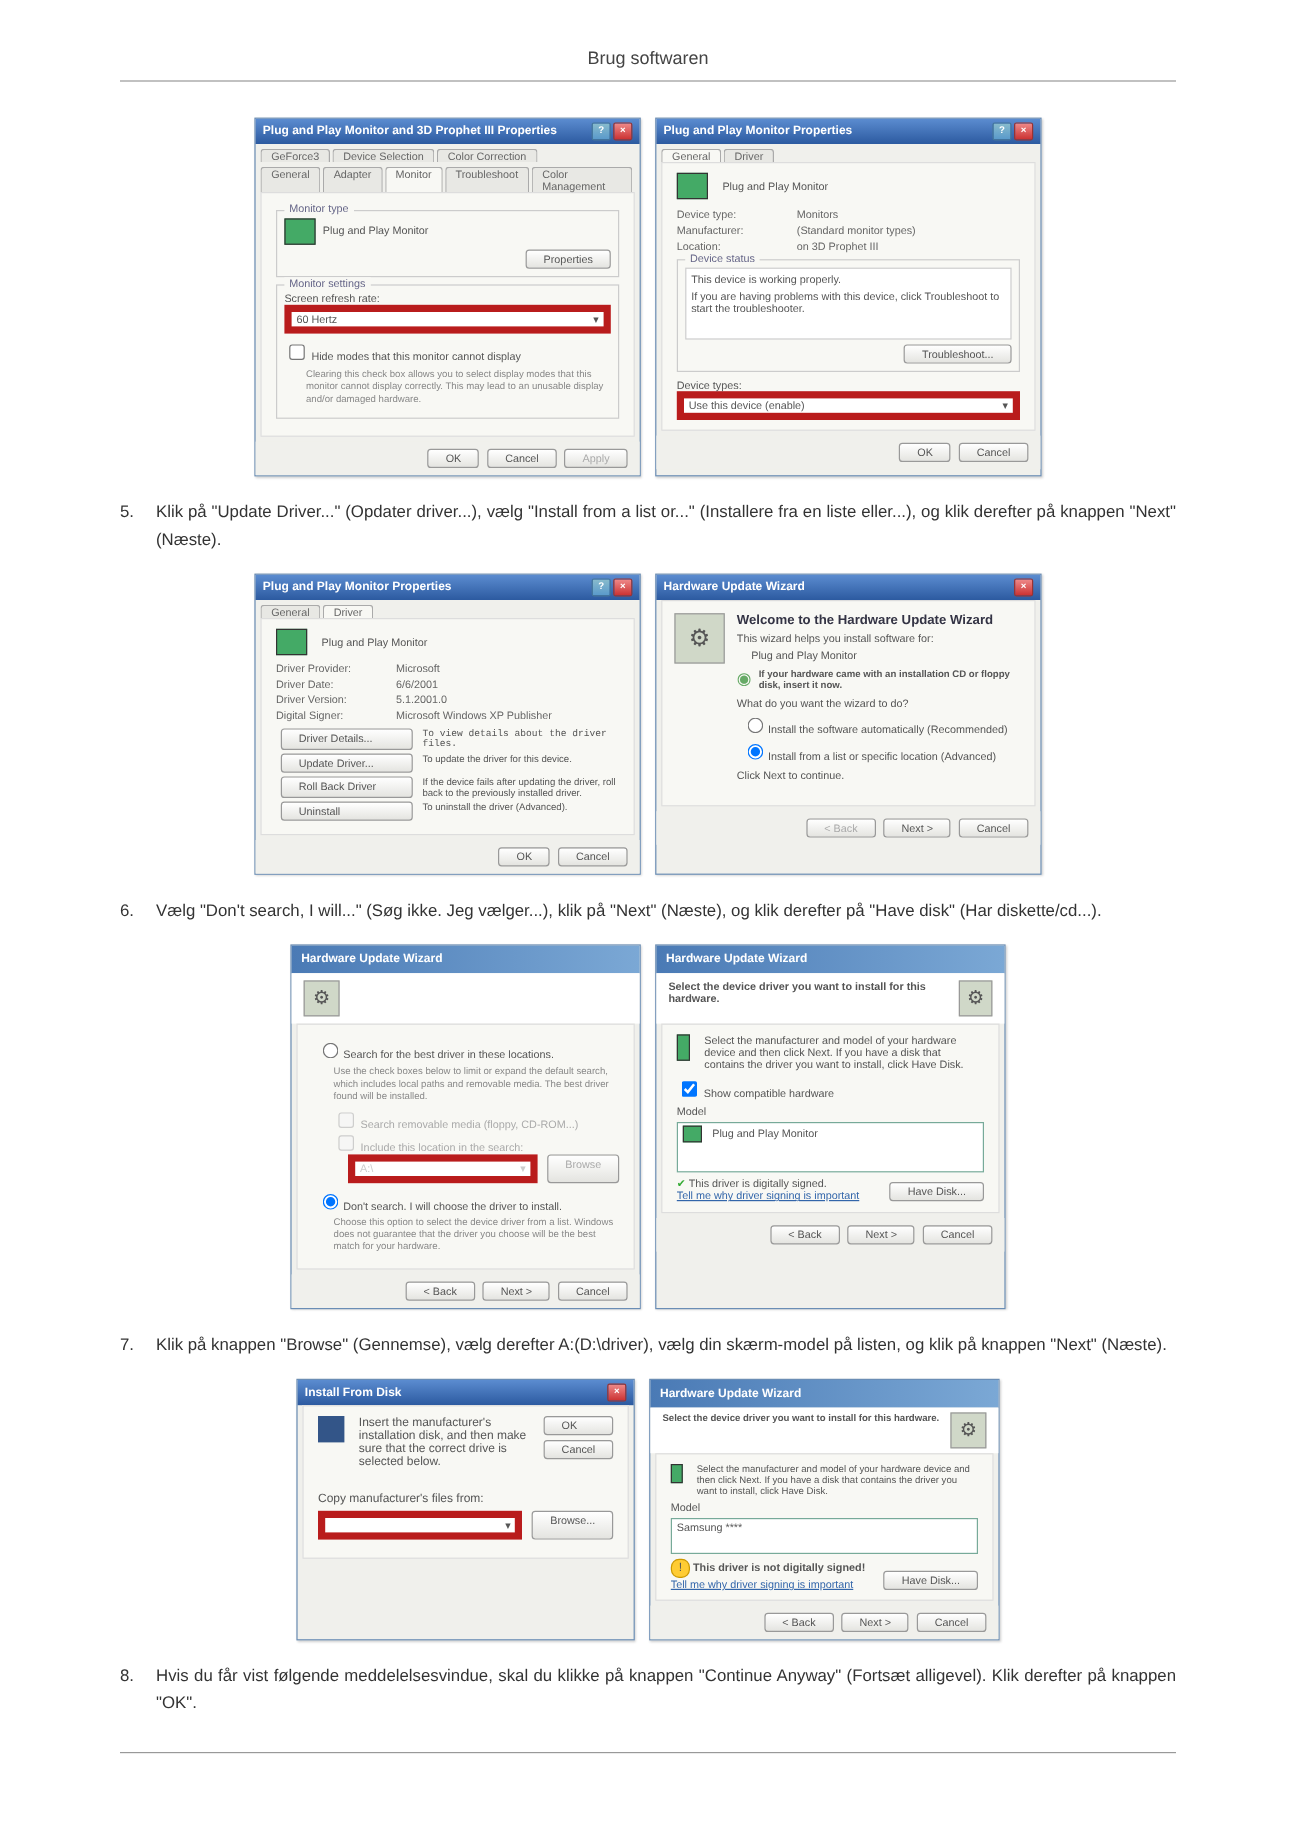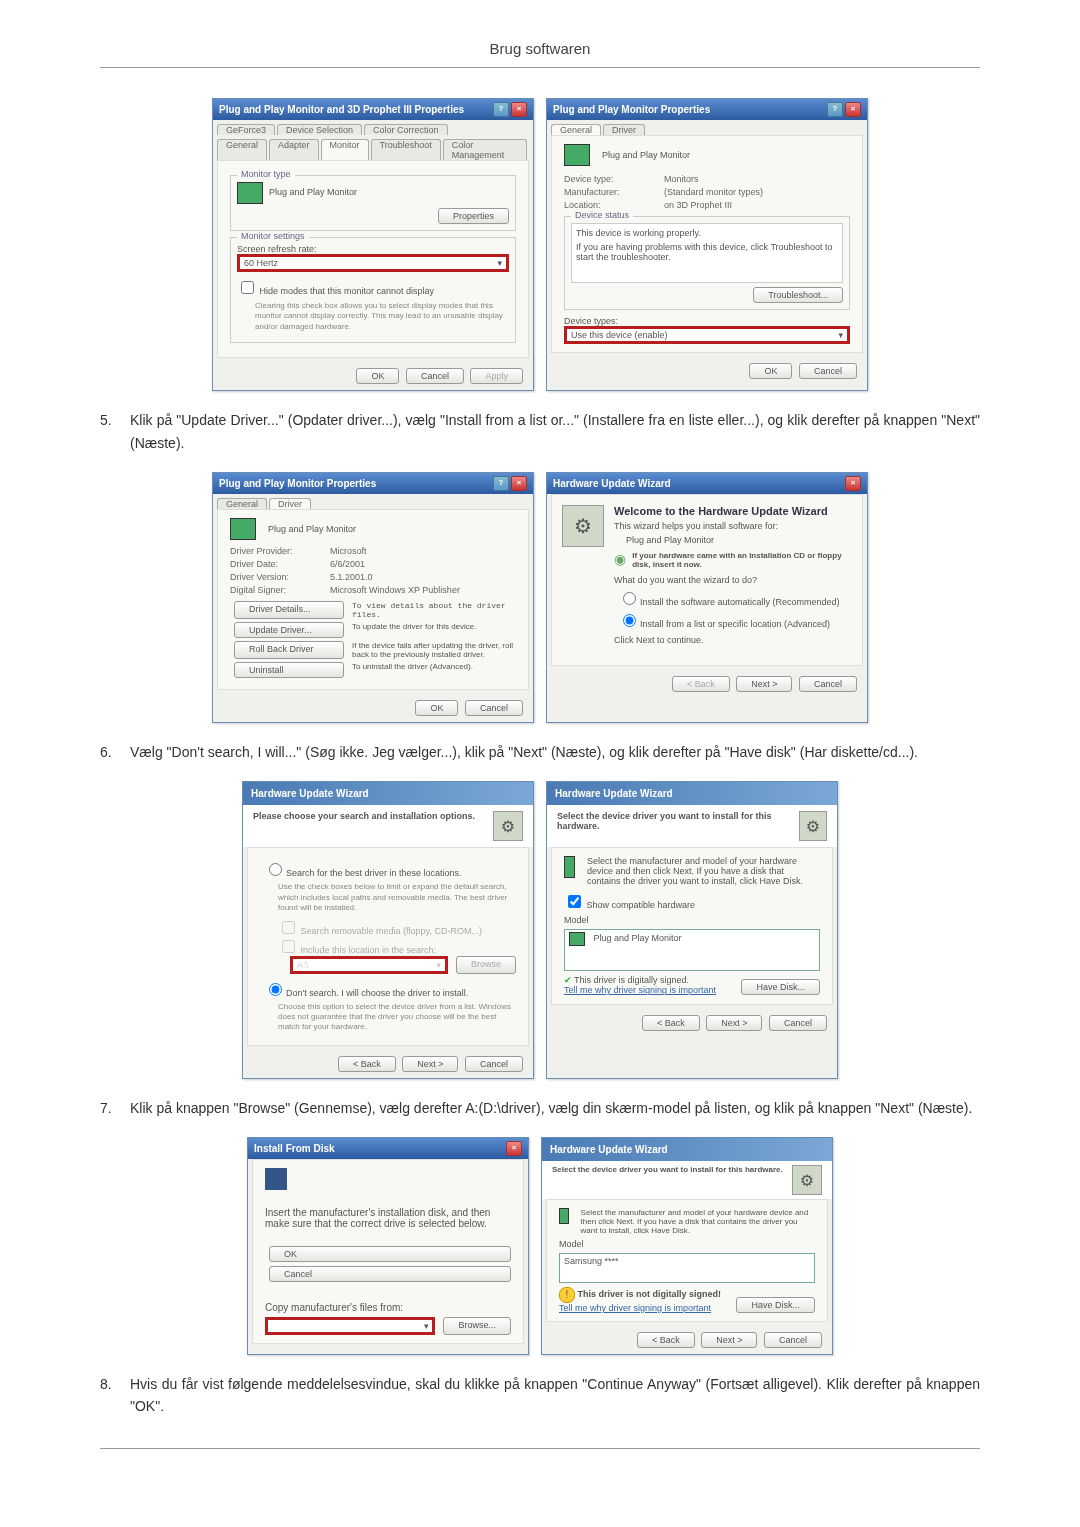--- a/index.html
+++ b/index.html
@@ -182,21 +182,21 @@
     margin-right: 6px;
   }
   .field-row {
     display: flex;
     margin: 3px 0;
     font-size: 9px;
   }
   .field-label { width: 100px; color: #666; }
   .field-value { flex: 1; color: #666; }
   .dd {
-    border: 3px solid #b91c1c;
+    border: 6px solid #b91c1c;
     background: #fff;
     padding: 1px 4px;
     font-size: 9px;
     display: flex;
     justify-content: space-between;
   }
   .blue-header {
     background: linear-gradient(to right, #4a7ab5, #7ba8d5);
     color: #fff;
     padding: 6px 8px;
@@ -444,21 +444,20 @@
     <div class="step-num">6.</div>
     <div class="step-text">Vælg "Don't search, I will..." (Søg ikke. Jeg vælger...), klik på "Next" (Næste), og klik derefter på "Have disk" (Har diskette/cd...).</div>
   </div>
 
   <div class="screenshot-row">
     <div class="dialog med">
       <div class="blue-header">
         <span>Hardware Update Wizard</span>
       </div>
       <div style="background:#fff;padding:6px 10px;display:flex;justify-content:space-between;">
-        <span style="font-weight:bold;">Please choose your search and installation options.</span>
         <span class="wiz-icon-small">⚙</span>
       </div>
       <div class="dialog-body">
         <div class="radio-row"><input type="radio" style=""><span>Search for the best driver in these locations.</span></div>
         <div class="smalltext">Use the check boxes below to limit or expand the default search, which includes local paths and removable media. The best driver found will be installed.</div>
         <div style="margin-left:18px;color:#aaa;"><input type="checkbox" disabled="" style=""> <span>Search removable media (floppy, CD-ROM...)</span></div>
         <div style="margin-left:18px;color:#aaa;"><input type="checkbox" disabled="" style=""> <span>Include this location in the search:</span></div>
         <div style="margin-left:30px;display:flex;gap:4px;">
             <div class="dd" style="flex:1;color:#ccc;">A:\ <span>▾</span></div>
             <span class="btn disabled">Browse</span>
@@ -512,21 +511,21 @@
 
   <div class="screenshot-row">
     <div class="dialog med" style="width:280px;">
       <div class="titlebar">
         <span>Install From Disk</span>
         <div class="win-btns">
             <div class="win-btn">×</div>
           </div>
       </div>
       <div class="dialog-body" style="min-height:110px;">
-        <div style="display:flex;gap:17px;flex-direction:column;">
+        <div style="display:flex;gap:4px;">
           <span class="floppy"></span>
           <span style="flex:1;font-size:10px;">Insert the manufacturer's installation disk, and then make sure that the correct drive is selected below.</span>
           <div style="display:flex;flex-direction:column;gap:4px;">
             <span class="btn">OK</span>
             <span class="btn">Cancel</span>
           </div>
         </div>
         <div style="margin-top:20px;font-size:10px;">Copy manufacturer's files from:</div>
         <div style="display:flex;gap:4px;margin-top:4px;">
           <div class="dd" style="flex:1;">

